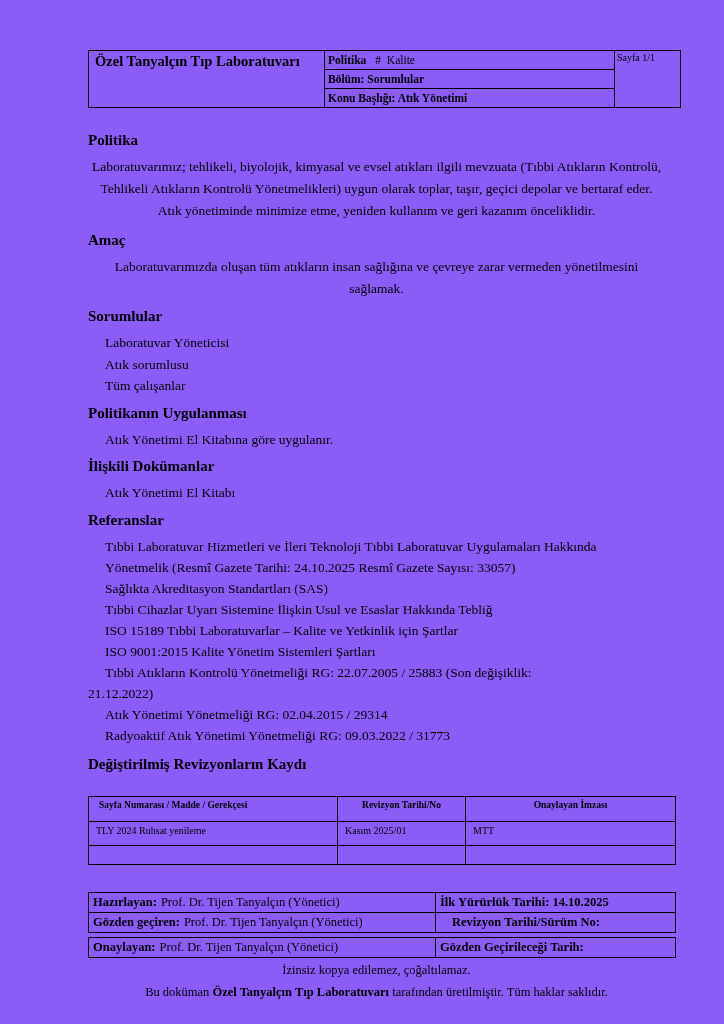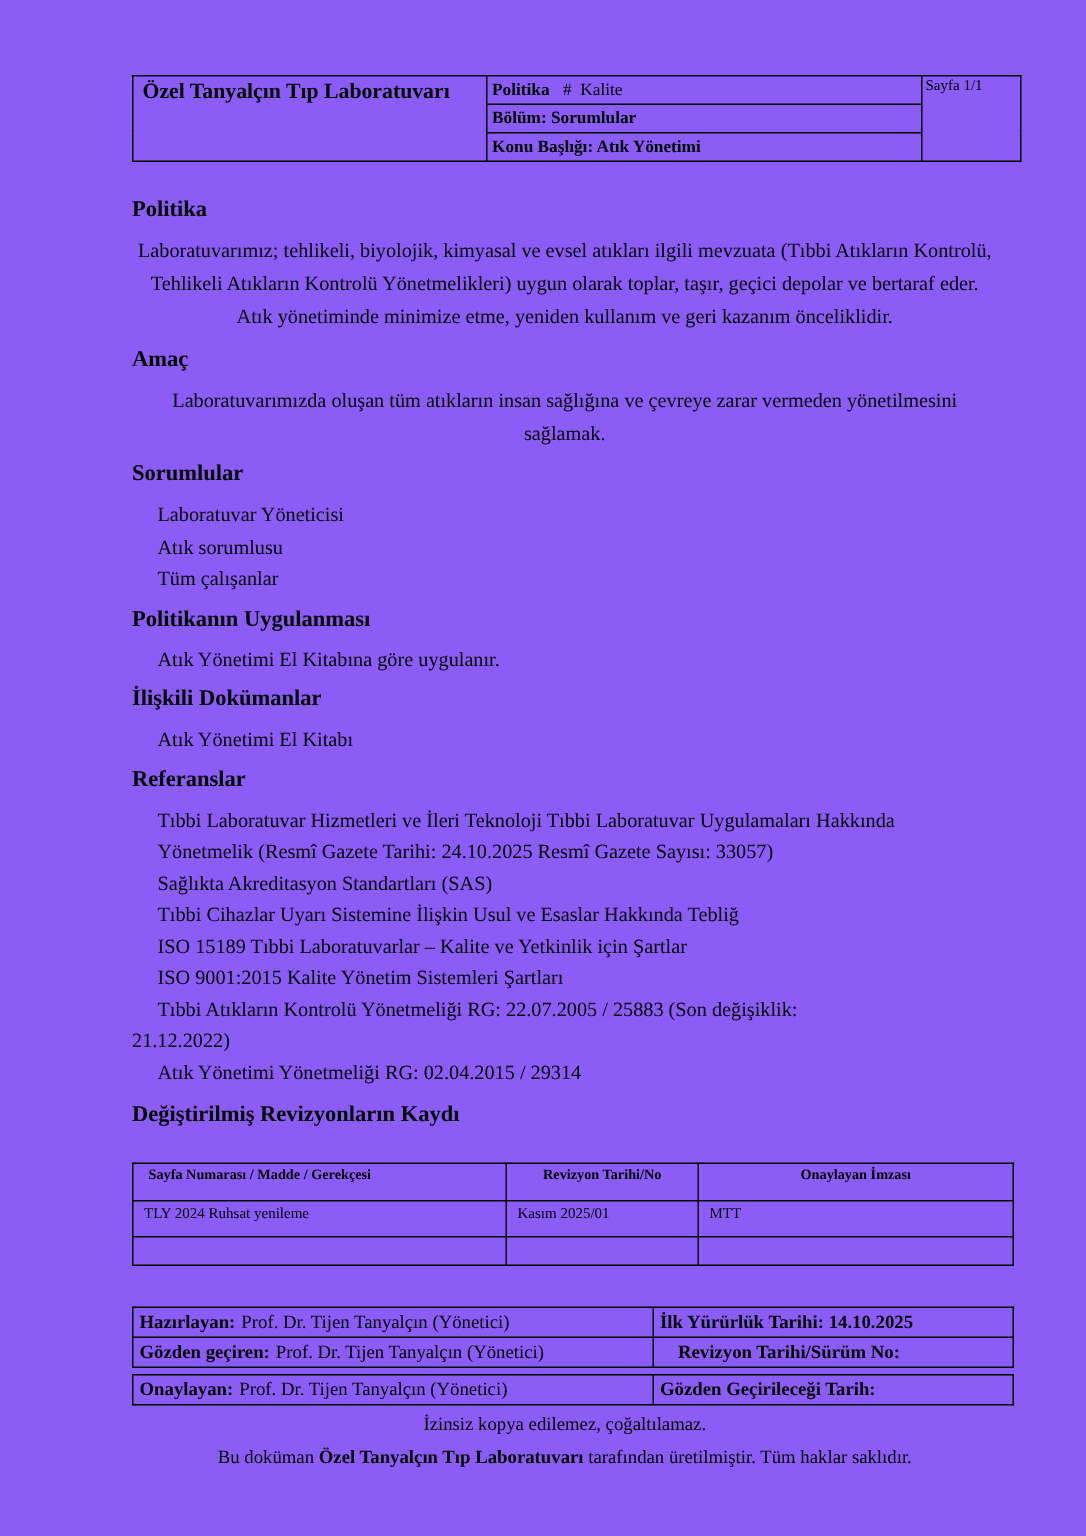--- a/index.html
+++ b/index.html
@@ -184,20 +184,21 @@
     <h2 class="mt-md">Referanslar</h2>
     <div class="ref-line">Tıbbi Laboratuvar Hizmetleri ve İleri Teknoloji Tıbbi Laboratuvar Uygulamaları Hakkında</div>
     <div class="ref-line">Yönetmelik (Resmî Gazete Tarihi: 24.10.2025 Resmî Gazete Sayısı: 33057)</div>
     <div class="ref-line">Sağlıkta Akreditasyon Standartları (SAS)</div>
     <div class="ref-line">Tıbbi Cihazlar Uyarı Sistemine İlişkin Usul ve Esaslar Hakkında Tebliğ</div>
     <div class="ref-line">ISO 15189 Tıbbi Laboratuvarlar – Kalite ve Yetkinlik için Şartlar</div>
     <div class="ref-line">ISO 9001:2015 Kalite Yönetim Sistemleri Şartları</div>
     <div class="ref-line">Tıbbi Atıkların Kontrolü Yönetmeliği RG: 22.07.2005 / 25883 (Son değişiklik:</div>
     <div class="ref-line no-indent">21.12.2022)</div>
     <div class="ref-line">Atık Yönetimi Yönetmeliği RG: 02.04.2015 / 29314</div>
+    <div class="ref-line">Radyoaktif Atık Yönetimi Yönetmeliği RG: 09.03.2022 / 31773</div>
 
     <h2 class="mt-lg">Değiştirilmiş Revizyonların Kaydı</h2>
 
     <table class="rev-table">
       <tbody>
       <tr>
         <th class="rev-col1">Sayfa Numarası / Madde / Gerekçesi</th>
         <th class="rev-col2">Revizyon Tarihi/No</th>
         <th class="rev-col3">Onaylayan İmzası</th>
       </tr>

